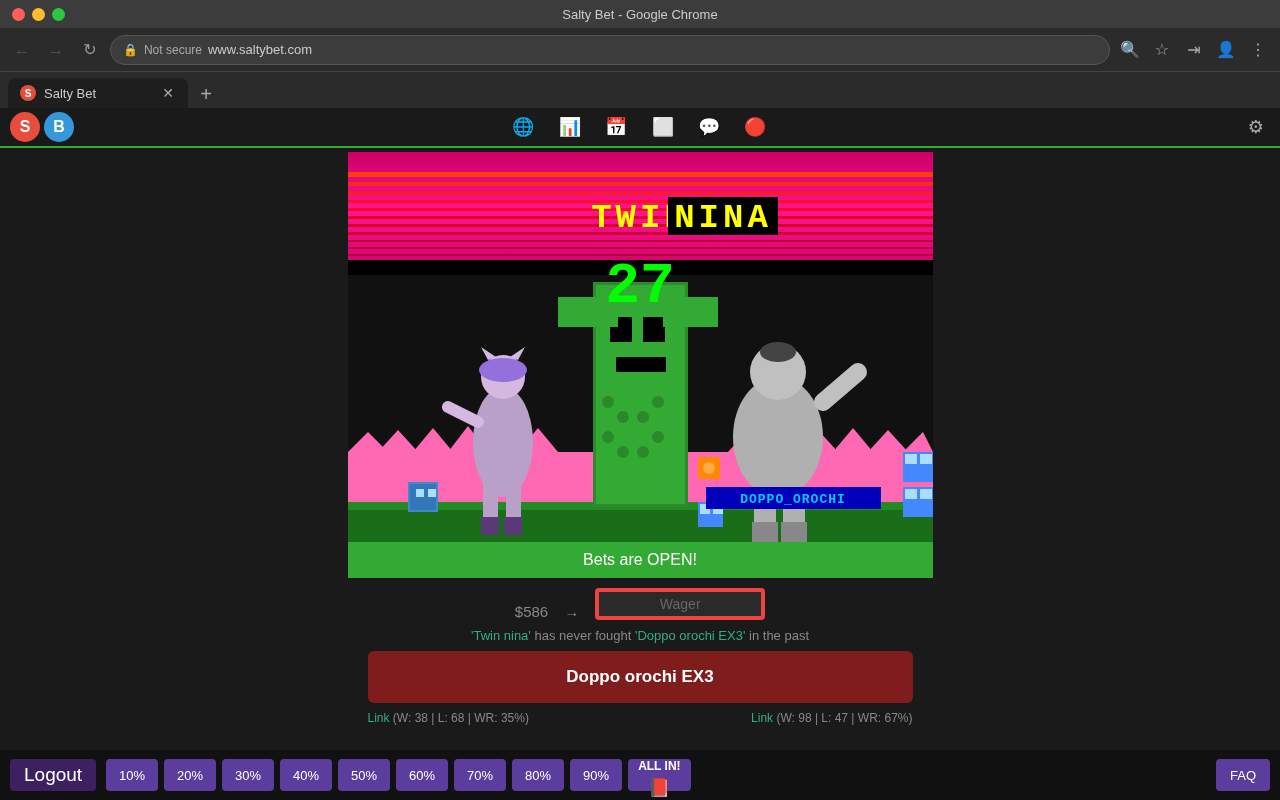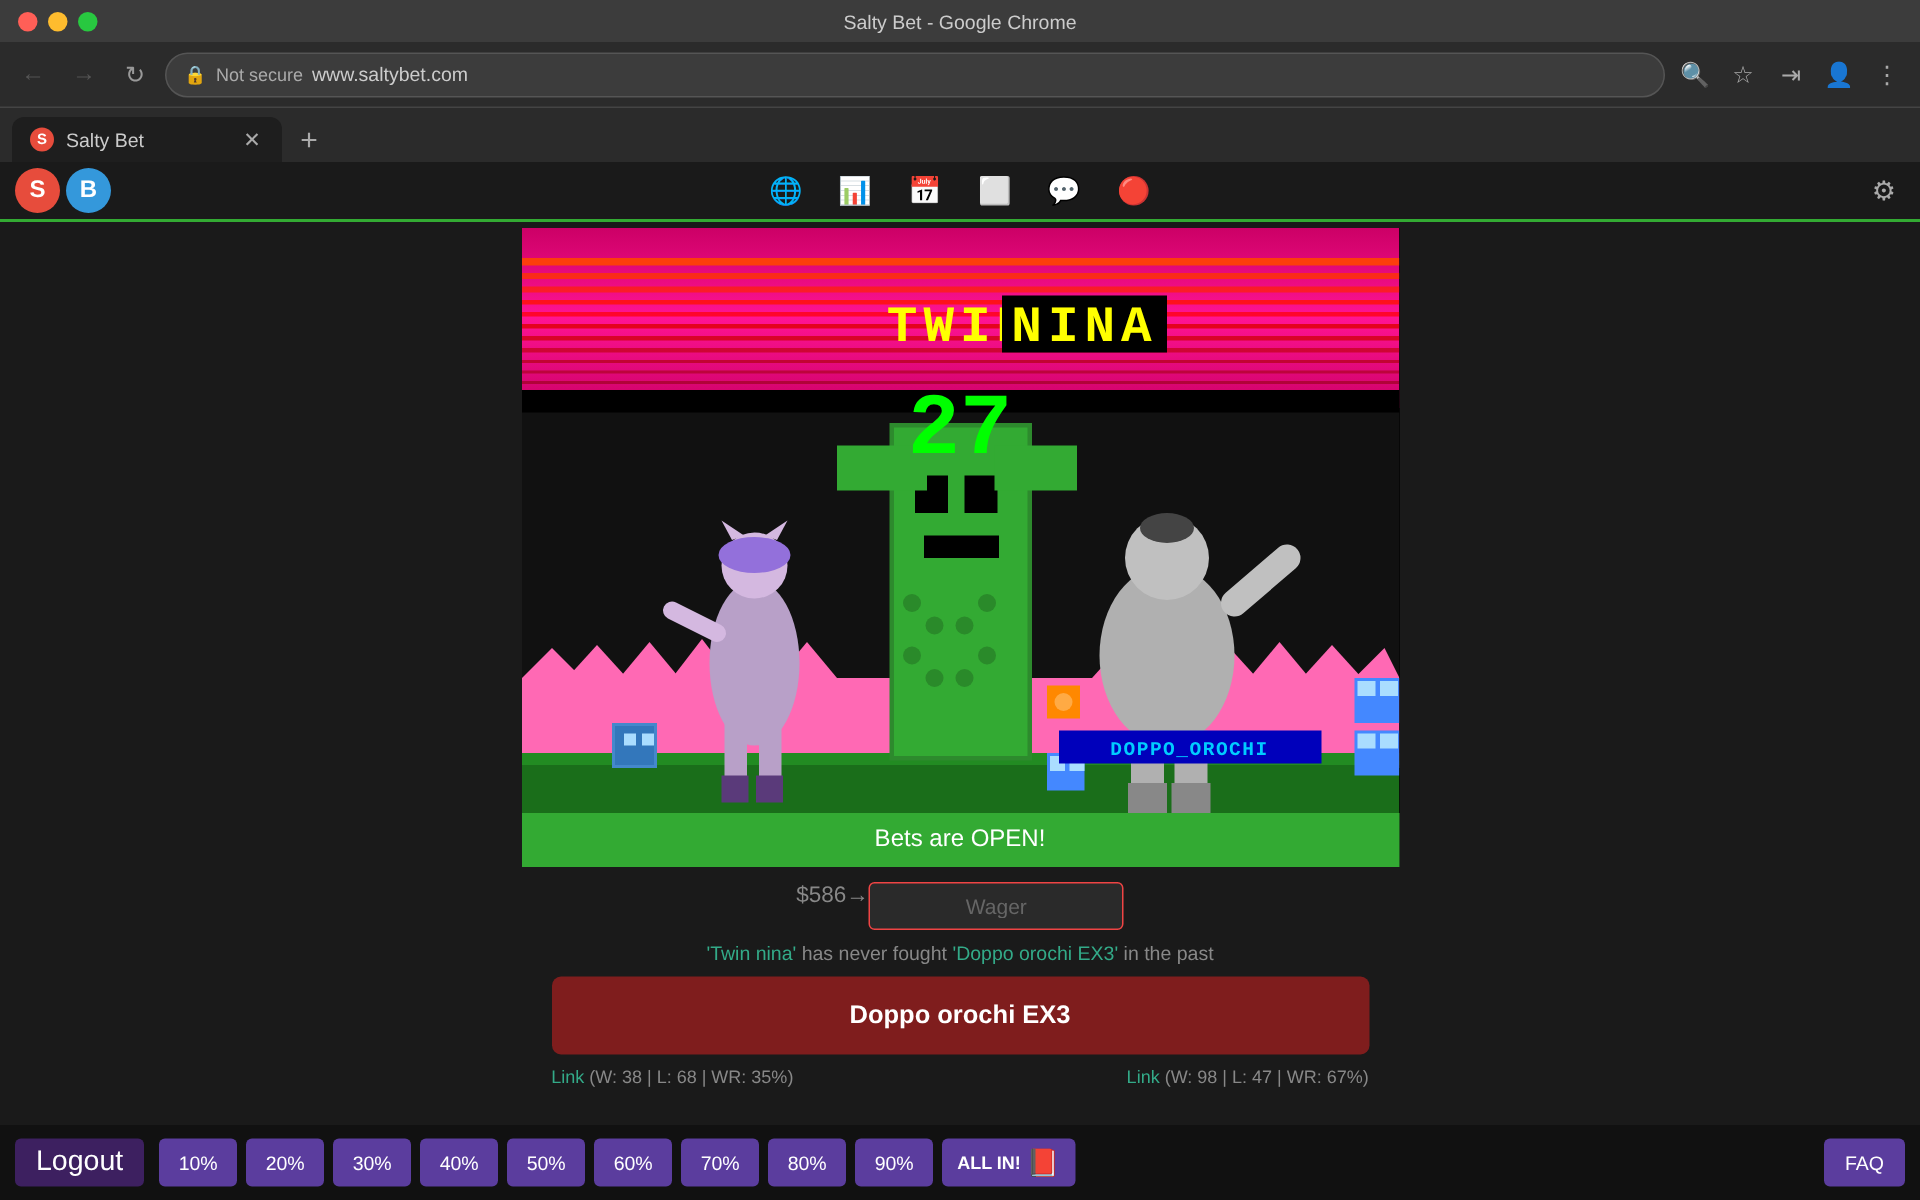--- a/index.html
+++ b/index.html
@@ -280,36 +280,36 @@
     .bet-area {
       width: 585px;
       padding: 10px 0 6px;
       display: flex;
       flex-direction: column;
       align-items: center;
       gap: 8px;
     }
     .bet-input-row {
       display: flex;
-      align-items: flex-start;
-      gap: 0;
+      align-items: flex-end;
+      gap: 16px;
     }
     .bet-balance {
       color: #888;
       font-size: 15px;
     }
     .bet-arrow {
       color: #888;
       font-size: 15px;
     }
     .bet-input {
       width: 170px;
       height: 32px;
       background: #2a2a2a;
-      border: 1px solid #ef4444;
+      border: 4px solid #ef4444;
       border-radius: 4px;
       color: #888;
       font-size: 14px;
       text-align: center;
       outline: none;
     }
     .bet-input::placeholder { color: #666; }
 
     .fight-history {
       font-size: 13px;
@@ -412,20 +412,21 @@
       background: #5b3d9e;
       border: none;
       border-radius: 4px;
       color: white;
       font-size: 12px;
       font-weight: bold;
       cursor: pointer;
       display: flex;
       align-items: center;
       gap: 4px;
+      flex-direction: column;
     }
     .allin-icon {
       font-size: 18px;
     }
     .faq-btn {
       height: 32px;
       padding: 0 14px;
       background: #5b3d9e;
       border: none;
       border-radius: 4px;

